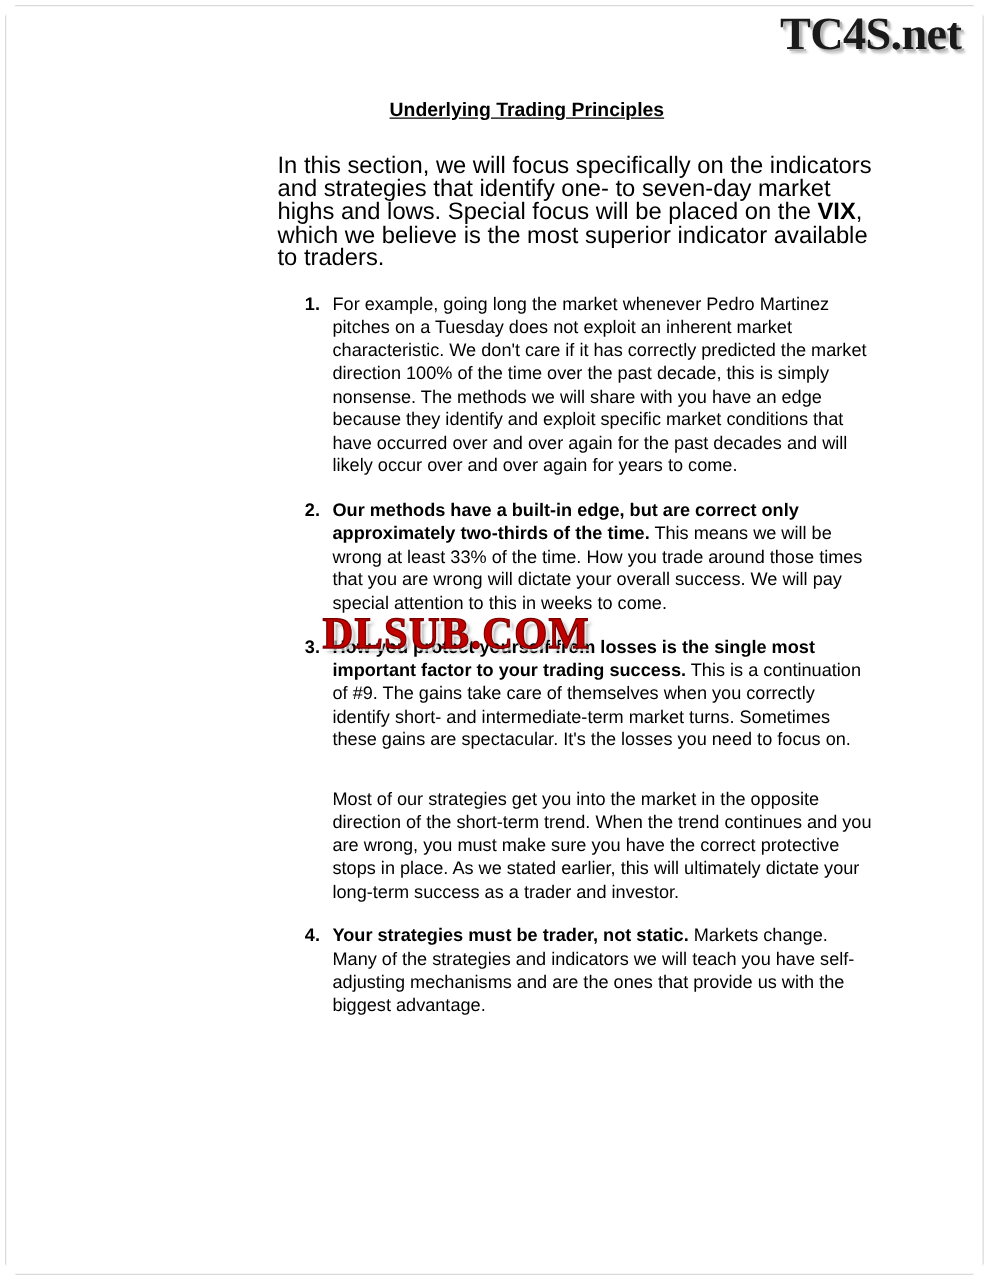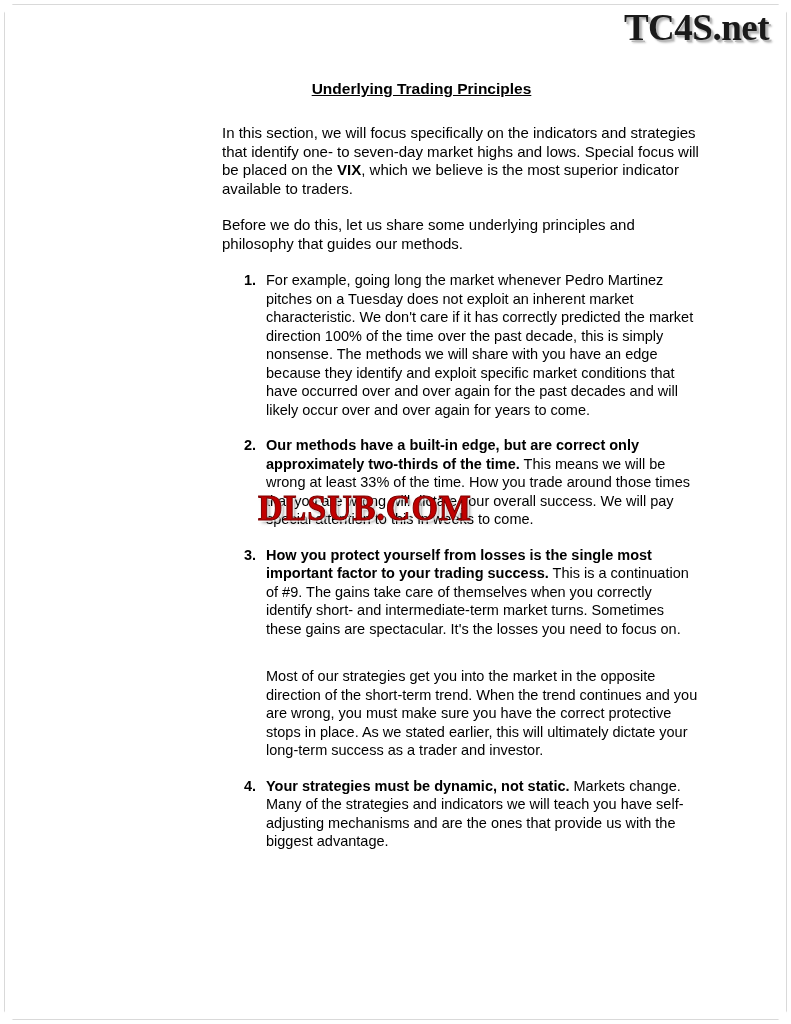--- a/index.html
+++ b/index.html
@@ -76,21 +76,21 @@
     box-sizing: border-box;
   }
   .doc-title {
     font-size: 15.5px;
     text-align: center;
     text-decoration: underline;
     margin: 0 0 26px 0;
     padding-right: 80px;
   }
   p.para {
-    font-size: 15px;
+    font-size: 19px;
     line-height: 18.5px;
     margin: 0 0 18px 0;
     text-align: left;
   }
   ol.principles {
     margin: 0;
     padding: 0 0 0 38px;
     list-style-position: outside;
     list-style-type: decimal;
   }
@@ -124,33 +124,32 @@
   <div class="wm-top">TC4S.net</div>
 
   <div class="doc">
 
     <h1 class="doc-title">Underlying Trading Principles</h1>
 
     <p class="para">
       <span>In this section, we will focus specifically on the indicators and strategies that identify one- to seven-day market highs and lows. Special focus will be placed on the </span><b>VIX</b><span>, which we believe is the most superior indicator available to traders.</span>
     </p>
 
-    <p class="para">Before we do this, let us share some underlying principles and philosophy that guides our methods.</p>
 
     <ol class="principles">
       <li>
         <p>For example, going long the market whenever Pedro Martinez pitches on a Tuesday does not exploit an inherent market characteristic. We don't care if it has correctly predicted the market direction 100% of the time over the past decade, this is simply nonsense. The methods we will share with you have an edge because they identify and exploit specific market conditions that have occurred over and over again for the past decades and will likely occur over and over again for years to come.</p>
       </li>
       <li>
         <p><b>Our methods have a built-in edge, but are correct only approximately two-thirds of the time.</b><span> This means we will be wrong at least 33% of the time. How you trade around those times that you are wrong will dictate your overall success. We will pay special attention to this in weeks to come.</span></p>
       </li>
       <li>
         <p><b>How you protect yourself from losses is the single most important factor to your trading success.</b><span> This is a continuation of #9. The gains take care of themselves when you correctly identify short- and intermediate-term market turns. Sometimes these gains are spectacular. It's the losses you need to focus on.</span></p>
         <p>Most of our strategies get you into the market in the opposite direction of the short-term trend. When the trend continues and you are wrong, you must make sure you have the correct protective stops in place. As we stated earlier, this will ultimately dictate your long-term success as a trader and investor.</p>
       </li>
       <li>
-        <p><b>Your strategies must be dynamic, not static.</b><span> Markets change. Many of the strategies and indicators we will teach you have self-adjusting mechanisms and are the ones that provide us with the biggest advantage.</span></p>
+        <p><b>Your strategies must be trader, not static.</b><span> Markets change. Many of the strategies and indicators we will teach you have self-adjusting mechanisms and are the ones that provide us with the biggest advantage.</span></p>
       </li>
     </ol>
   </div>
 
   <div class="wm-center">DLSUB.COM</div>
 </div>
 
 </body></html>

